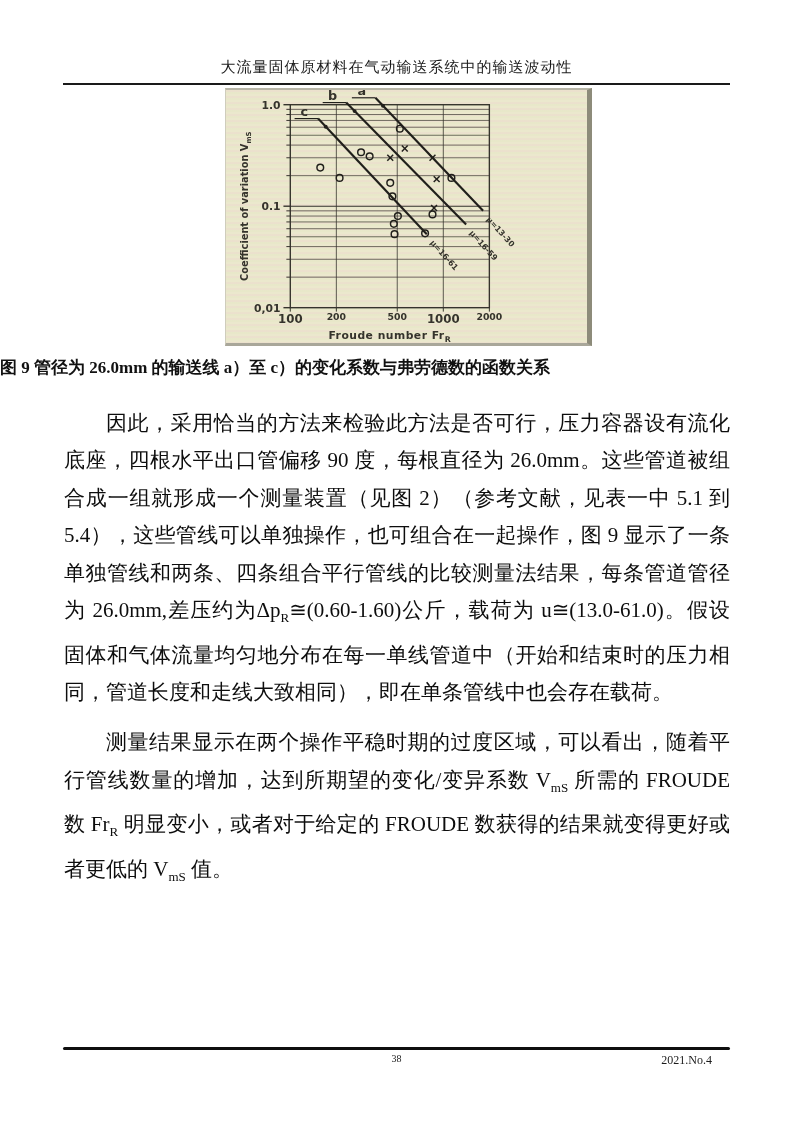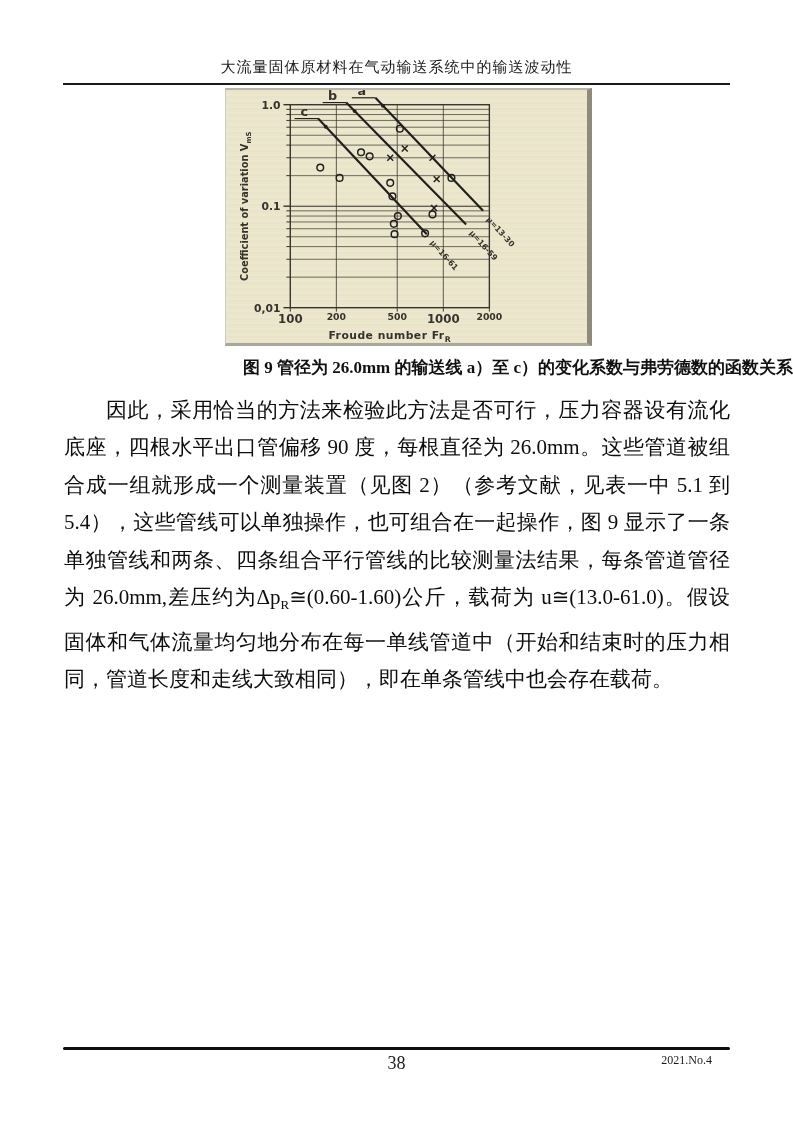--- a/index.html
+++ b/index.html
@@ -24,36 +24,36 @@
         rgba(223,231,190,0.25) 2px, rgba(223,231,190,0.25) 4px,
         rgba(0,0,0,0) 4px, rgba(0,0,0,0) 6px),
       #ebe8cd;
     border-top:2px solid #b8b6a7;
     border-left:1px solid #cfcdbc;
     border-bottom:3px solid #a9a79a;
     border-right:5px solid #8d8b7a;
   }
   .scan svg{ display:block; width:100%; height:100%; }
   .caption{
-    position:absolute; top:356px; left:0; width:793px; text-align:right;
+    position:absolute; top:356px; left:0; width:793px; text-align:left;
     font-size:17px; font-weight:bold; color:#111;
   }
   .content{
     position:absolute; top:392px; left:64px; width:666px;
     font-size:21px; line-height:37.4px; text-align:justify; color:#0d0d0d;
   }
-  .content p{ text-indent:42px; }
+  .content p{ text-indent:42px;margin-top:13px; }
   .content sub{ font-size:0.62em; }
   .footer-rule{
     position:absolute; top:1047px; left:63px; width:667px; height:2.5px;
     background:#0f0f0f; border-radius:2px;
   }
   .page-num{
     position:absolute; top:1053px; left:0; width:793px; text-align:center;
-    font-size:18px; color:#1a1a1a;
+    font-size:10px; color:#1a1a1a;
   }
   .issue{
     position:absolute; top:1053px; right:81px;
     font-size:12px; color:#1a1a1a;text-align:center;
   }
 </style>
 </head>
 <body>
 
 <div class="page">
@@ -155,18 +155,19 @@
         <line x1="208.59339824386163" y1="123.33492738040466" x2="214.59339824386163" y2="117.33492738040466" stroke="#201f1b" stroke-width="1.5"></line>
         <text x="166.5" y="254" text-anchor="middle" font-family="&quot;DejaVu Sans&quot;,&quot;Liberation Sans&quot;,sans-serif" font-size="11" font-weight="700" letter-spacing="0.5" fill="#35332c">Froude number Fr<tspan dy="2.5" font-size="8">R</tspan></text>
         <text x="22" y="118.5" text-anchor="middle" font-family="&quot;DejaVu Sans&quot;,&quot;Liberation Sans&quot;,sans-serif" font-size="10" font-weight="600" fill="#35332c" transform="rotate(-90 22 118.5)">Coefficient of variation V<tspan dy="2.5" font-size="7">mS</tspan></text>
       </svg>
   </div>
 
   <div class="caption">图 9 管径为 26.0mm 的输送线 a）至 c）的变化系数与弗劳德数的函数关系</div>
 
   <div class="content">
     <p>因此，采用恰当的方法来检验此方法是否可行，压力容器设有流化底座，四根水平出口管偏移 90 度，每根直径为 26.0mm。这些管道被组合成一组就形成一个测量装置（见图 2）（参考文献，见表一中 5.1 到 5.4），这些管线可以单独操作，也可组合在一起操作，图 9 显示了一条单独管线和两条、四条组合平行管线的比较测量法结果，每条管道管径为 26.0mm,差压约为Δp<sub>R</sub>≅(0.60-1.60)公斤，载荷为 u≅(13.0-61.0)。假设固体和气体流量均匀地分布在每一单线管道中（开始和结束时的压力相同，管道长度和走线大致相同），即在单条管线中也会存在载荷。</p>
+    <p>测量结果显示在两个操作平稳时期的过度区域，可以看出，随着平行管线数量的增加，达到所期望的变化/变异系数 V<sub>mS</sub> 所需的 FROUDE 数 Fr<sub>R</sub> 明显变小，或者对于给定的 FROUDE 数获得的结果就变得更好或者更低的 V<sub>mS</sub> 值。</p>
   </div>
 
   <div class="footer-rule"></div>
   <div class="page-num">38</div>
   <div class="issue">2021.No.4</div>
 </div>
 
 </body></html>

